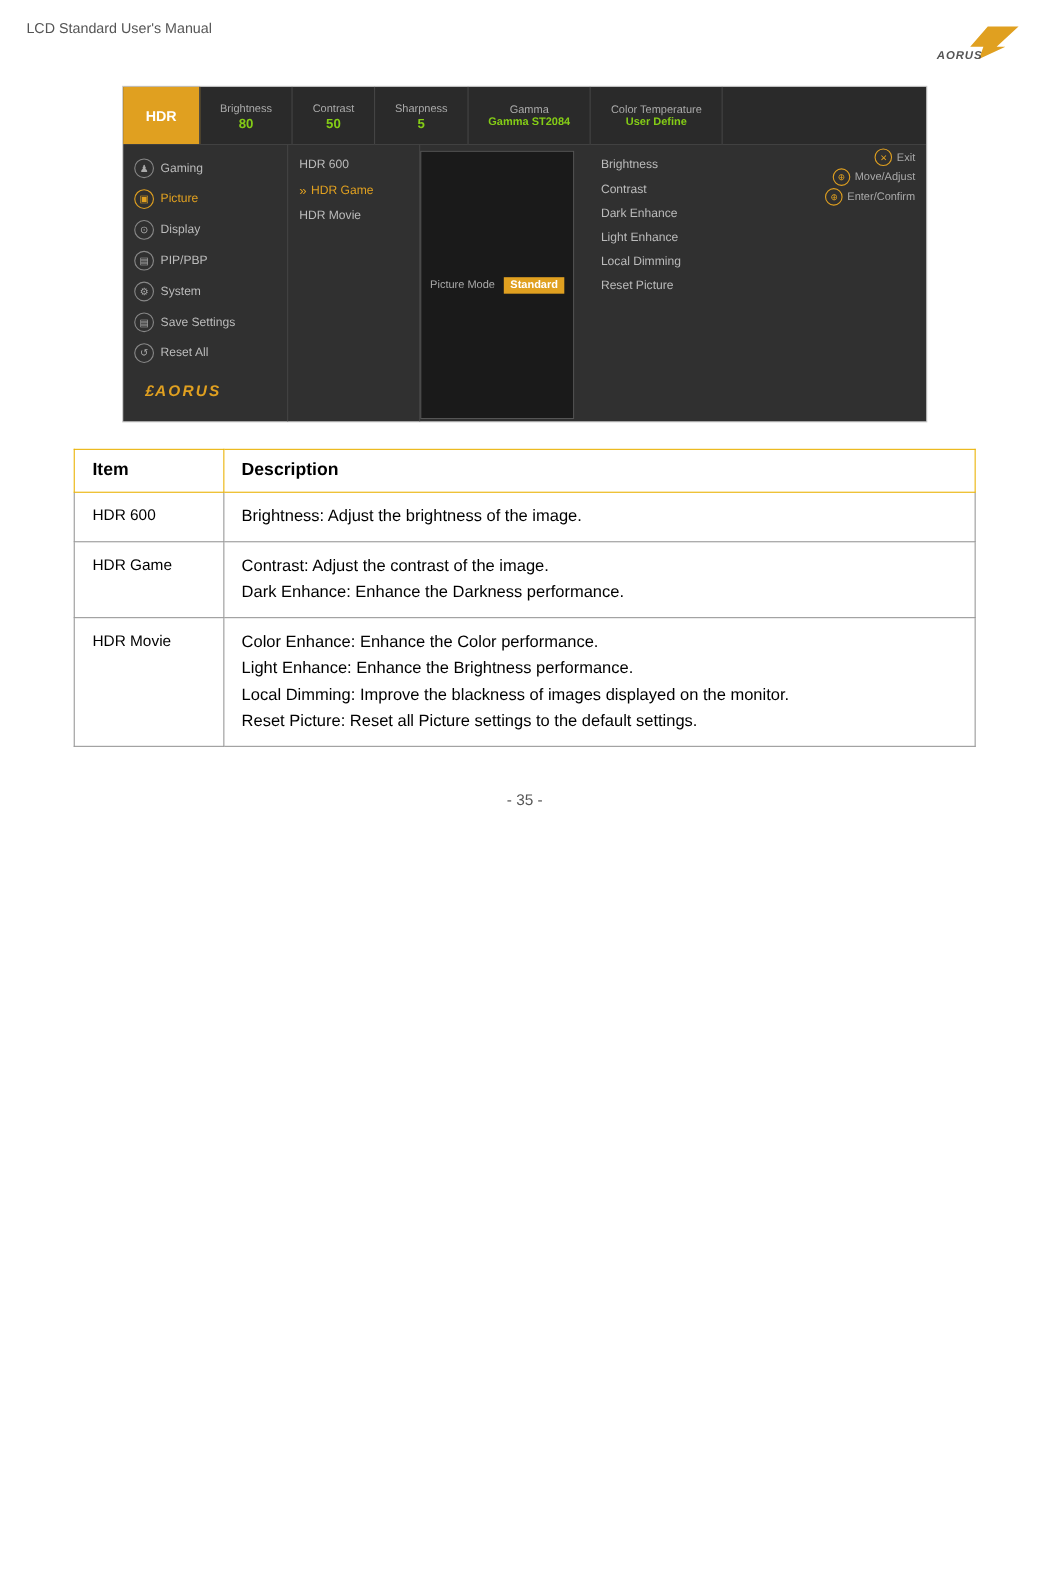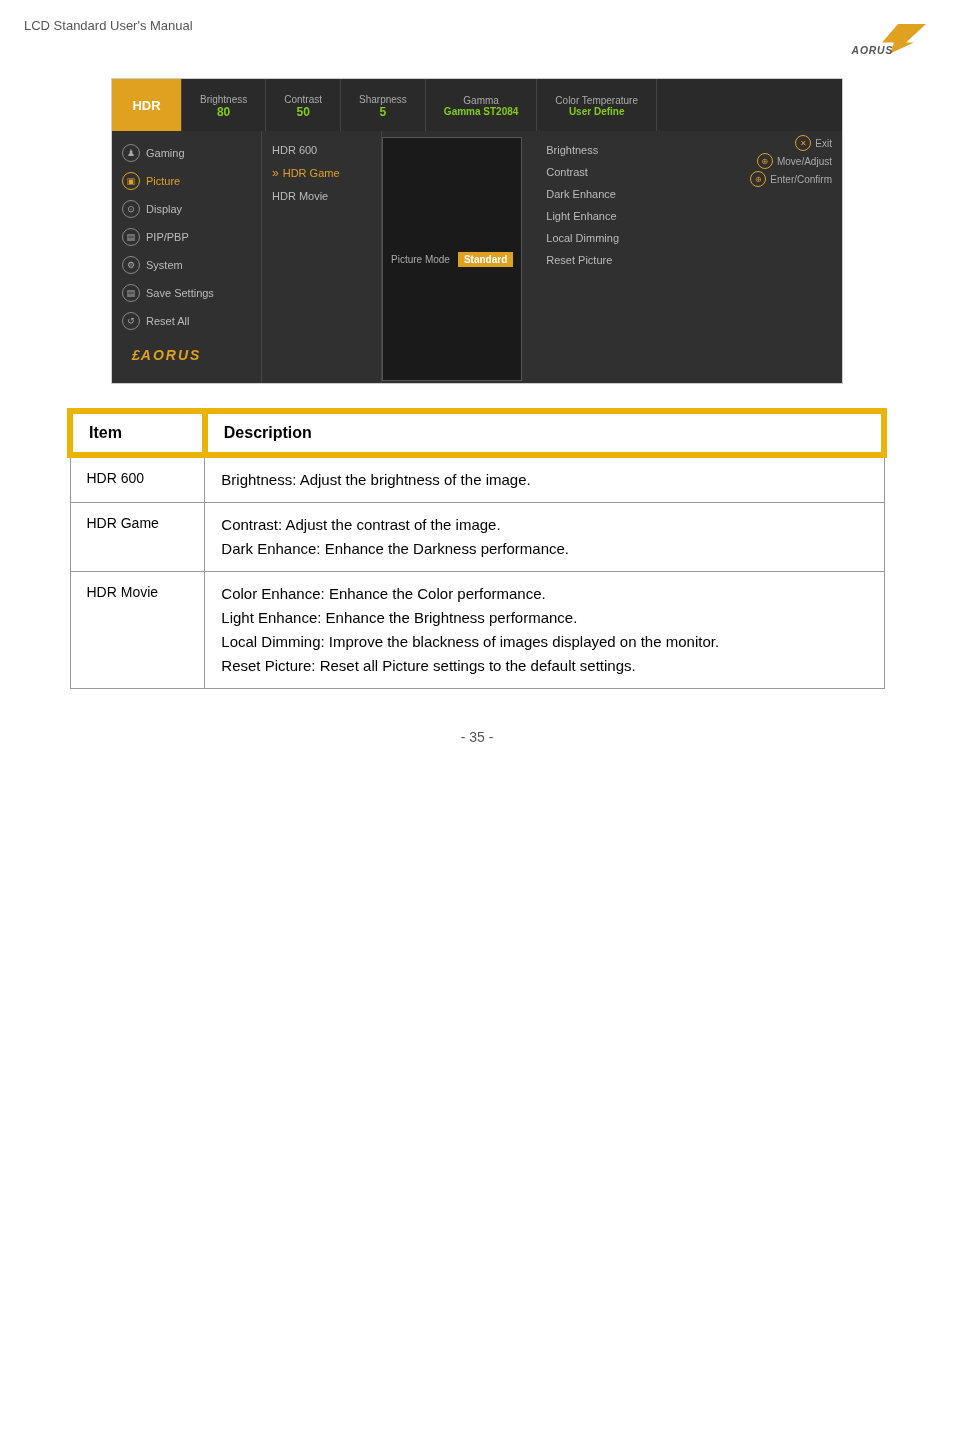--- a/index.html
+++ b/index.html
@@ -197,21 +197,21 @@
     }
 
     
     .desc-table {
       margin: 0 auto;
       width: 820px;
       border-collapse: collapse;
       font-size: 15px;
     }
     .desc-table th {
-      border: 6px solid #eab308;
+      border: 1px solid #eab308;
       padding: 10px 16px;
       text-align: left;
       font-size: 16px;
       font-weight: bold;
       background: #fff;
     }
     .desc-table td {
       border: 1px solid #999;
       padding: 10px 16px;
       vertical-align: top;

